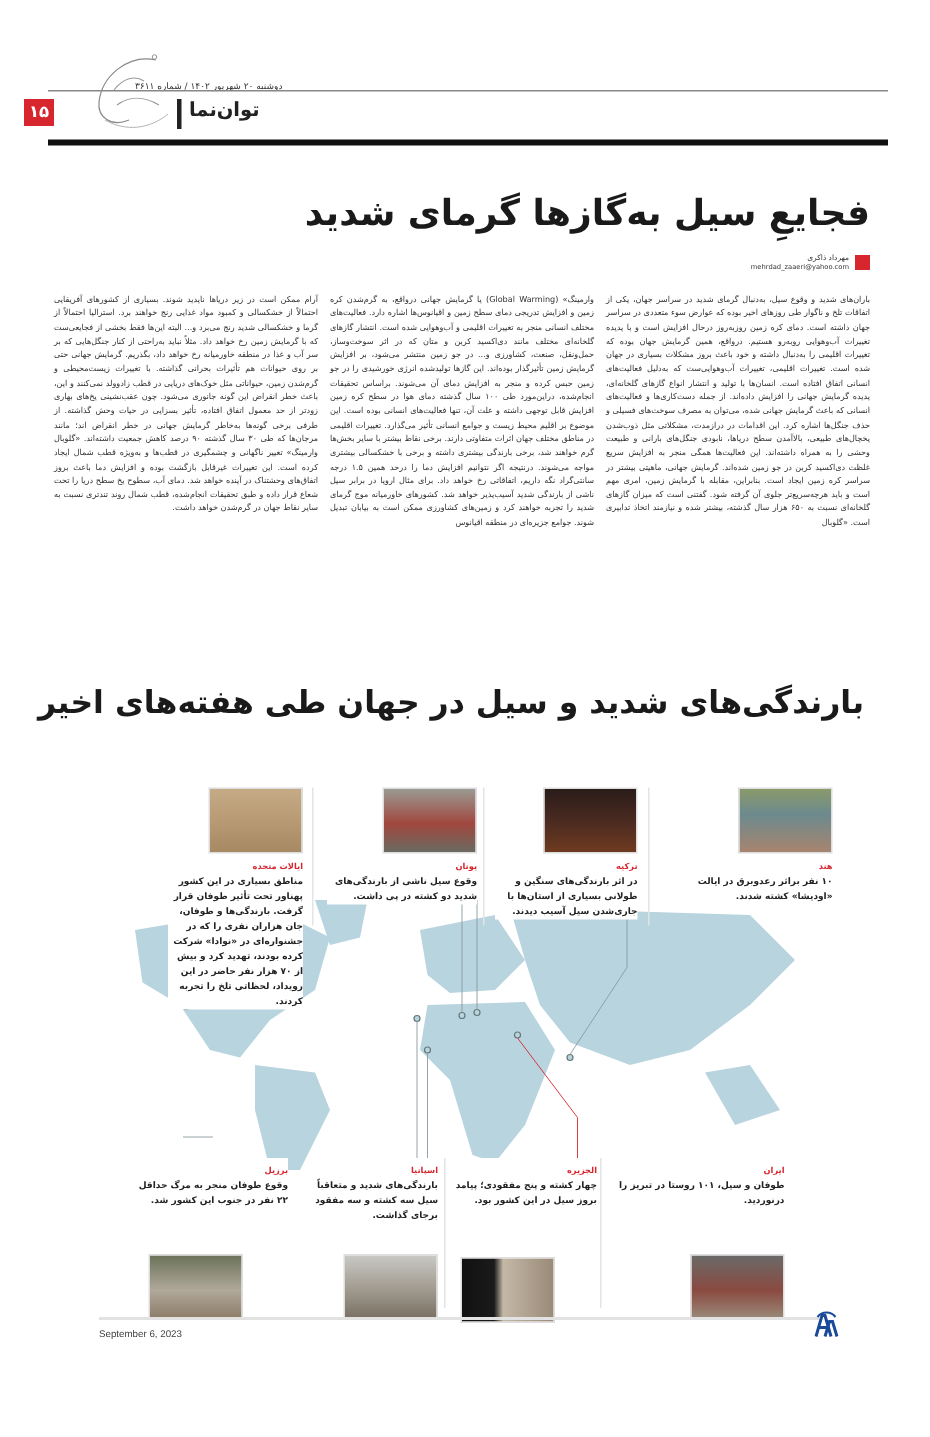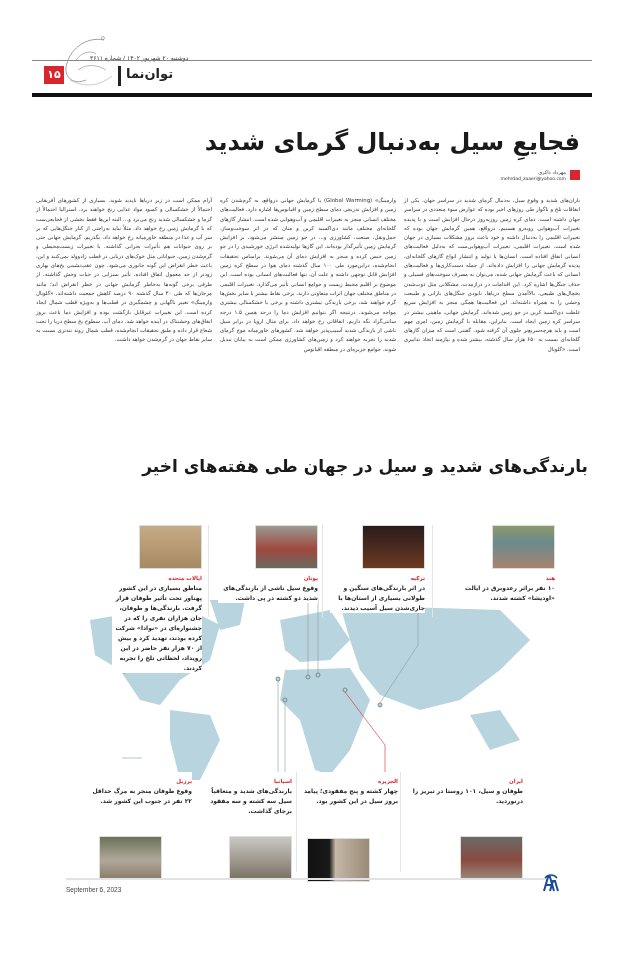--- a/index.html
+++ b/index.html
@@ -3,39 +3,39 @@
 <meta charset="utf-8">
 <style>
   * { box-sizing: border-box; margin: 0; padding: 0; }
   html, body { width: 620px; height: 958px; background: #ffffff; overflow: hidden; }
   body { font-family: "DejaVu Sans", sans-serif; color: #222; position: relative; }
   .abs { position: absolute; }
 
   
   .date-line { left: 90px; top: 54px; font-size: 6px; color: #333; direction: rtl; }
   .rule-thin { left: 32px; top: 60px; width: 560px; height: 1px; background: #888; }
-  .page-num { left: 44px; top: 66px; width: 20px; height: 18px; background: #d7262e; color: #fff;
+  .page-num { left: 16px; top: 66px; width: 20px; height: 18px; background: #d7262e; color: #fff;
               font-size: 11px; font-weight: bold; text-align: center; line-height: 18px; }
   .logo { left: 56px; top: 30px; width: 62px; height: 62px; }
   .section-bar { left: 118px; top: 66px; width: 3px; height: 20px; background: #222; }
   .section-name { left: 126px; top: 66px; font-size: 13px; font-weight: bold; color: #222; direction: rtl; }
   .rule-thick { left: 32px; top: 93px; width: 560px; height: 4px; background: #111; }
 
   
   .headline { right: 40px; top: 128px; font-size: 24px; font-weight: bold; color: #1a1a1a; direction: rtl; letter-spacing: -0.5px; }
   .author-box { right: 40px; top: 170px; width: 10px; height: 10px; background: #d7262e; }
   .author-name { right: 54px; top: 169px; font-size: 5px; direction: rtl; color: #333; }
   .author-email { right: 54px; top: 176px; font-size: 4.5px; color: #333; }
 
   
   .col { top: 196px; width: 176px; font-size: 5.4px; line-height: 9.3px; text-align: justify; direction: rtl; color: #333; }
   .col p { margin: 0; }
 
   
-  .map-title { right: 32px; top: 456px; font-size: 17px; font-weight: bold; color: #1a1a1a; direction: rtl; }
+  .map-title { right: 44px; top: 456px; font-size: 21px; font-weight: bold; color: #1a1a1a; direction: rtl; }
   .map { left: 60px; top: 600px; width: 500px; height: 180px; }
 
   .card { background: #fff; direction: rtl; }
   .card .photo { height: 44px; border: 1px solid #ddd; }
   .card .country { font-size: 5.5px; font-weight: bold; color: #d7262e; margin-top: 6px; }
   .card .desc { font-size: 6px; line-height: 10px; font-weight: bold; color: #222; margin-top: 2px; }
 
   .footer-rule { left: 66px; top: 878px; width: 480px; height: 2px; background: #e2e2e2; }
   .footer-date { left: 66px; top: 886px; font-size: 6.5px; color: #444; font-family: "Liberation Sans", sans-serif; }
   .aa-logo { left: 541px; top: 873px; width: 20px; height: 20px; }
@@ -49,21 +49,21 @@
   <path d="M48 10 C30 6 12 20 10 38 C9 48 18 55 30 50" fill="none" stroke="#888" stroke-width="0.8"></path>
   <path d="M20 30 C26 22 34 20 40 24 M22 40 C30 34 40 34 50 40" fill="none" stroke="#999" stroke-width="0.7"></path>
   <path d="M14 50 C28 58 44 56 56 46" fill="none" stroke="#aaa" stroke-width="0.6"></path>
   <circle cx="47" cy="8" r="1.5" fill="none" stroke="#888" stroke-width="0.6"></circle>
 </svg>
 <div class="abs page-num">۱۵</div>
 <div class="abs section-bar"></div>
 <div class="abs section-name">توان‌نما</div>
 <div class="abs rule-thick"></div>
 
-<h1 class="abs headline">فجایعِ سیل به‌دنبال گرمای شدید</h1>
+<h1 class="abs headline">فجایعِ سیل به‌گازها گرمای شدید</h1>
 <div class="abs author-box"></div>
 <div class="abs author-name">مهرداد ذاکری</div>
 <div class="abs author-email">mehrdad_zaaeri@yahoo.com</div>
 
 <div class="abs col" style="right:40px;">
     <p>باران‌های شدید و وقوع سیل، به‌دنبال گرمای شدید در سراسر جهان، یکی از اتفاقات تلخ و ناگوار طی روزهای اخیر بوده که عوارض سوء متعددی در سراسر جهان داشته است. دمای کره زمین روزبه‌روز در‌حال افزایش است و با پدیده تغییرات آب‌وهوایی روبه‌رو هستیم. درواقع، همین گرمایش جهان بوده که تغییرات اقلیمی را به‌دنبال داشته و خود باعث بروز مشکلات بسیاری در جهان شده است. تغییرات اقلیمی، تغییرات آب‌وهوایی‌ست که به‌دلیل فعالیت‌های انسانی اتفاق افتاده است. انسان‌ها با تولید و انتشار انواع گازهای گلخانه‌ای، پدیده گرمایش جهانی را افزایش داده‌اند. از جمله دست‌کاری‌ها و فعالیت‌های انسانی که باعث گرمایش جهانی شده، می‌توان به مصرف سوخت‌های فسیلی و حذف جنگل‌ها اشاره کرد. این اقدامات در درازمدت، مشکلاتی مثل ذوب‌شدن یخچال‌های طبیعی، بالاآمدن سطح دریاها، نابودی جنگل‌های بارانی و طبیعت وحشی را به همراه داشته‌اند. این فعالیت‌ها همگی منجر به افزایش سریع غلظت دی‌اکسید کربن در جو زمین شده‌اند. گرمایش جهانی، ماهیتی بیشتر در سراسر کره زمین ایجاد است. بنابراین، مقابله با گرمایش زمین، امری مهم است و باید هرچه‌سریع‌تر جلوی آن گرفته شود. گفتنی است که میزان گازهای گلخانه‌ای نسبت به ۶۵۰ هزار سال گذشته، بیشتر شده و نیازمند اتخاذ تدابیری است. «گلوبال</p>
   </div>
 <div class="abs col" style="right:224px;">
     <p>وارمینگ» (Global Warming) یا گرمایش جهانی درواقع، به گرم‌شدن کره زمین و افزایش تدریجی دمای سطح زمین و اقیانوس‌ها اشاره دارد. فعالیت‌های مختلف انسانی منجر به تغییرات اقلیمی و آب‌وهوایی شده است. انتشار گازهای گلخانه‌ای مختلف مانند دی‌اکسید کربن و متان که در اثر سوخت‌وساز، حمل‌ونقل، صنعت، کشاورزی و... در جو زمین منتشر می‌شود، بر افزایش گرمایش زمین تأثیرگذار بوده‌اند. این گازها تولیدشده انرژی خورشیدی را در جو زمین حبس کرده و منجر به افزایش دمای آن می‌شوند. براساس تحقیقات انجام‌شده، دراین‌مورد طی ۱۰۰ سال گذشته دمای هوا در سطح کره زمین افزایش قابل توجهی داشته و علت آن، تنها فعالیت‌های انسانی بوده است. این موضوع بر اقلیم محیط زیست و جوامع انسانی تأثیر می‌گذارد. تغییرات اقلیمی در مناطق مختلف جهان اثرات متفاوتی دارند. برخی نقاط بیشتر با سایر بخش‌ها گرم خواهند شد، برخی بارندگی بیشتری داشته و برخی با خشکسالی بیشتری مواجه می‌شوند. درنتیجه اگر نتوانیم افزایش دما را درحد همین ۱.۵ درجه سانتی‌گراد نگه داریم، اتفاقاتی رخ خواهد داد. برای مثال اروپا در برابر سیل ناشی از بارندگی شدید آسیب‌پذیر خواهد شد. کشورهای خاورمیانه موج گرمای شدید را تجربه خواهند کرد و زمین‌های کشاورزی ممکن است به بیابان تبدیل شوند. جوامع جزیره‌ای در منطقه اقیانوس</p>
   </div>

